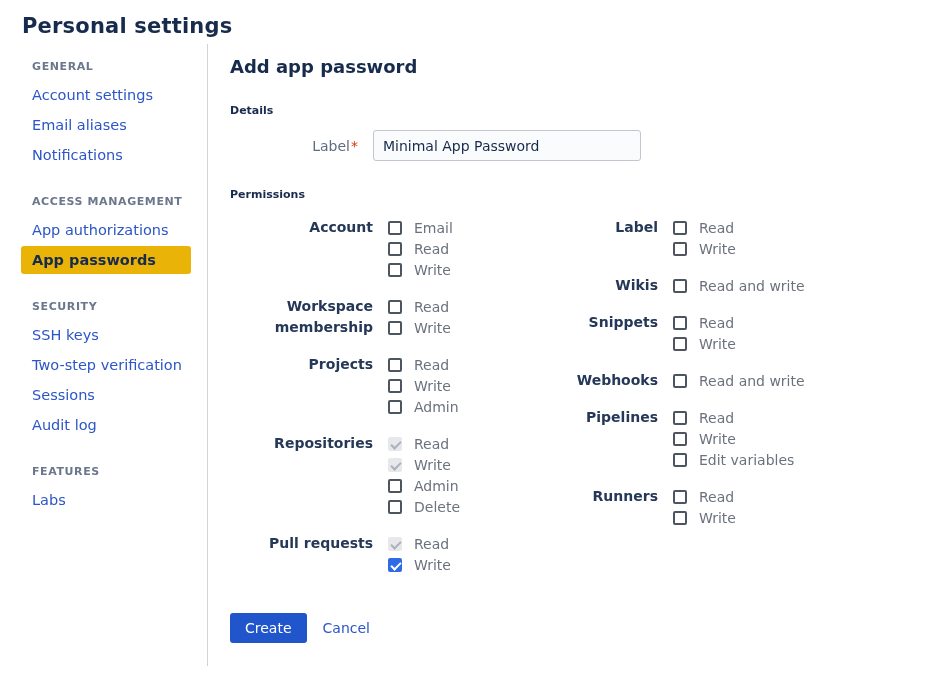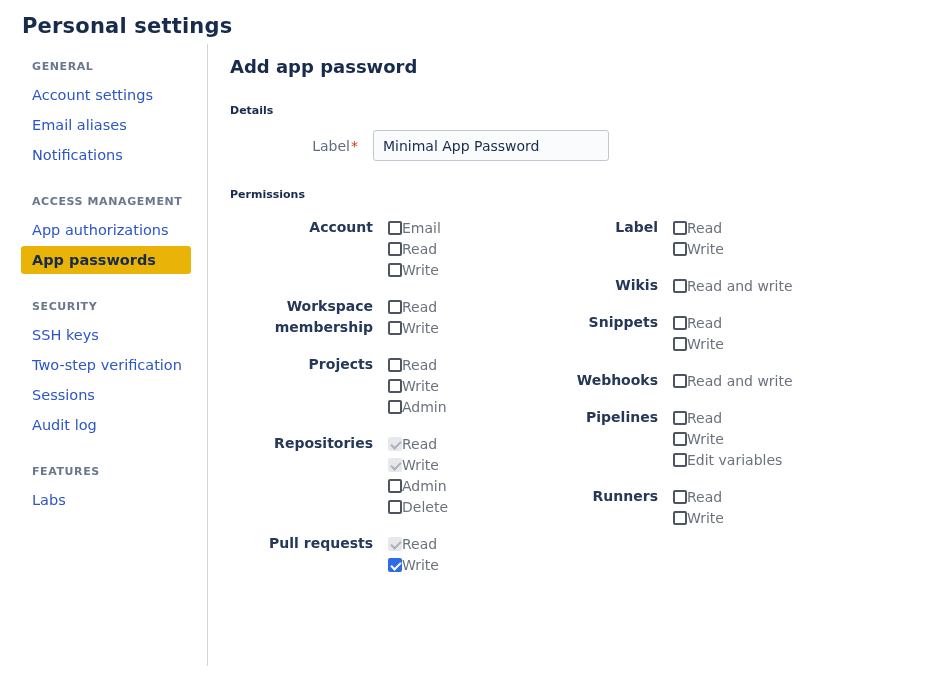--- a/index.html
+++ b/index.html
@@ -37,21 +37,21 @@
   h2.form-title { font-size:18px; font-weight:bold; color:#172b4d; margin-top:2px; }
   h3.section-heading { font-size:11px; font-weight:bold; color:#172b4d; margin-top:27px; }
 
   .form-row { display:flex; align-items:center; margin-top:13px; }
   .field-label {
     width:143px; text-align:right; padding-right:15px;
     color:#5e6c84; font-size:14px;
   }
   .req { color:#de350b; margin-left:1px; }
   input.text-input {
-    width:236px; height:31px; padding:5px 9px;
+    width:268px; height:31px; padding:5px 9px;
     border:1px solid #c1c7d0; border-radius:3px;
     background:#fafbfc; color:#172b4d; font-size:14px;
     font-family:"DejaVu Sans","Liberation Sans",sans-serif;
   }
 
   .perm-grid { display:flex; margin-top:16px; }
   .perm-col-left { width:338px; flex:none; }
   .perm-col-right { flex:1; }
   .perm-group { display:flex; margin-bottom:16px; }
   .group-name {
@@ -71,21 +71,21 @@
     content:""; position:absolute; left:3px; top:0;
     width:4px; height:8px;
     border:solid #fff; border-width:0 2px 2px 0; transform:rotate(45deg);
   }
   .cb.checked-disabled { background:#e7e8eb; border-color:#e7e8eb; }
   .cb.checked-disabled::after {
     content:""; position:absolute; left:3px; top:0;
     width:4px; height:8px;
     border:solid #acb1b9; border-width:0 2px 2px 0; transform:rotate(45deg);
   }
-  .cb-label { margin-left:0; color:#6b727e; font-size:14px; }
+  .cb-label { margin-left:12px; color:#6b727e; font-size:14px; }
 
   .actions { display:flex; align-items:center; margin-top:22px; }
   .btn-primary {
     background:#2155cc; color:#fff; border:none; border-radius:3px;
     font-size:14px; padding:7px 15px; cursor:pointer;
     font-family:"DejaVu Sans","Liberation Sans",sans-serif;
   }
   .cancel-link { margin-left:16px; color:#2c56c8; text-decoration:none; cursor:pointer; }
 </style>
 </head>
@@ -278,14 +278,18 @@
               </label>
               <label class="cb-row">
                 <span class="cb unchecked"></span>
                 <span class="cb-label">Write</span>
               </label>
             </div>
           </div>
         </div>
     </div>
 
+    <div class="actions">
+      <button class="btn-primary">Create</button>
+      <a class="cancel-link">Cancel</a>
+    </div>
   </main>
 </div>
 
 </body></html>

